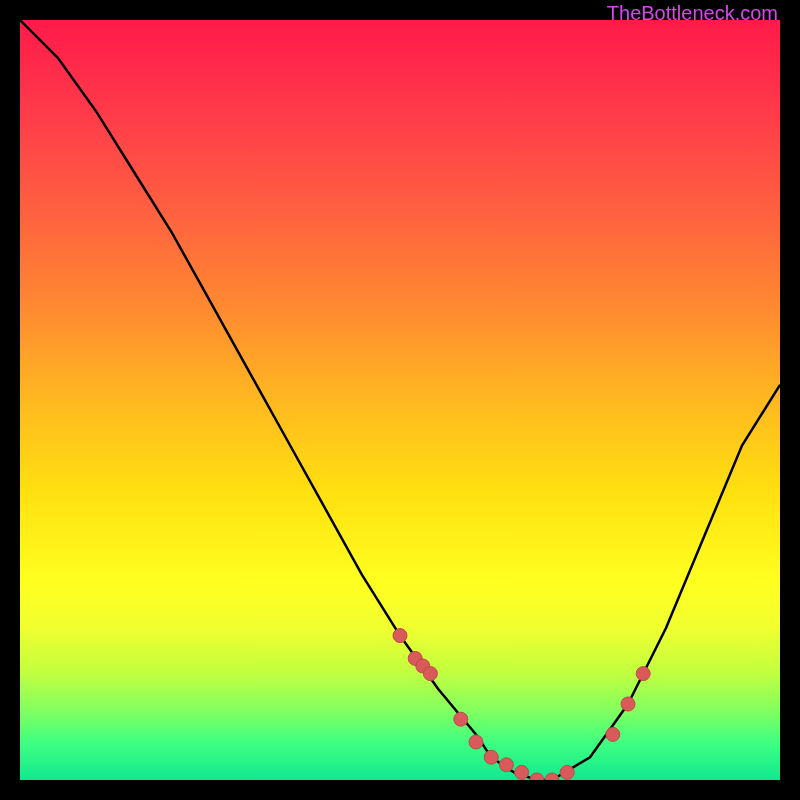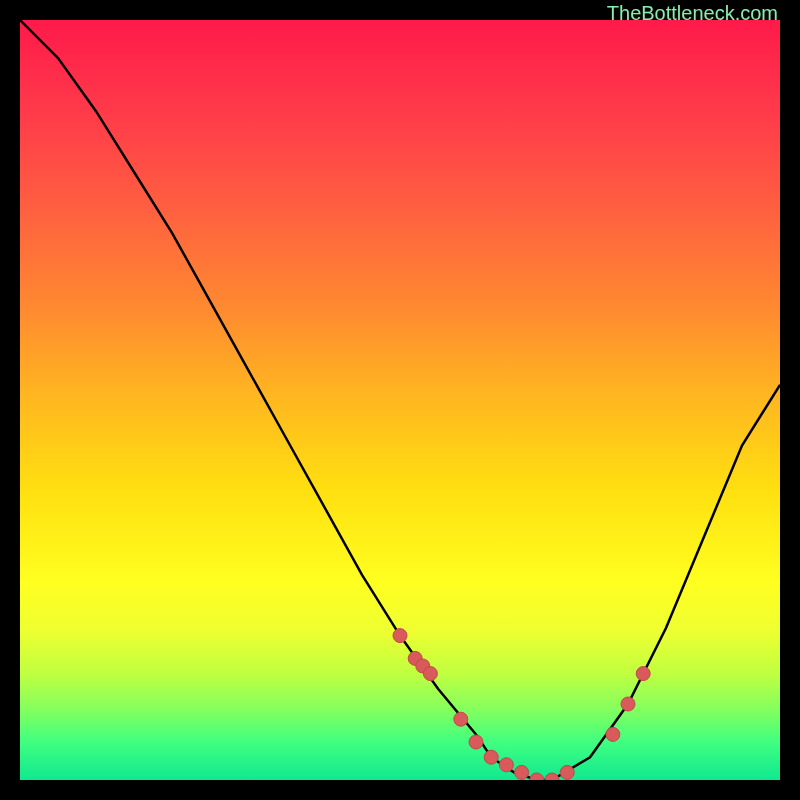--- a/index.html
+++ b/index.html
@@ -29,21 +29,21 @@
       #c0ff40 86%,
       #80ff60 91%,
       #40ff80 95%,
       #10e890 100%
     );
   }
   .watermark {
     position: absolute;
     top: 2px;
     right: 22px;
-    color: #86efac;
+    color: #d946ef;
     font-size: 20px;
     font-weight: 500;
     z-index: 10;
   }
   svg.curve {
     position: absolute;
     left: 0;
     top: 0;
     width: 760px;
     height: 760px;

